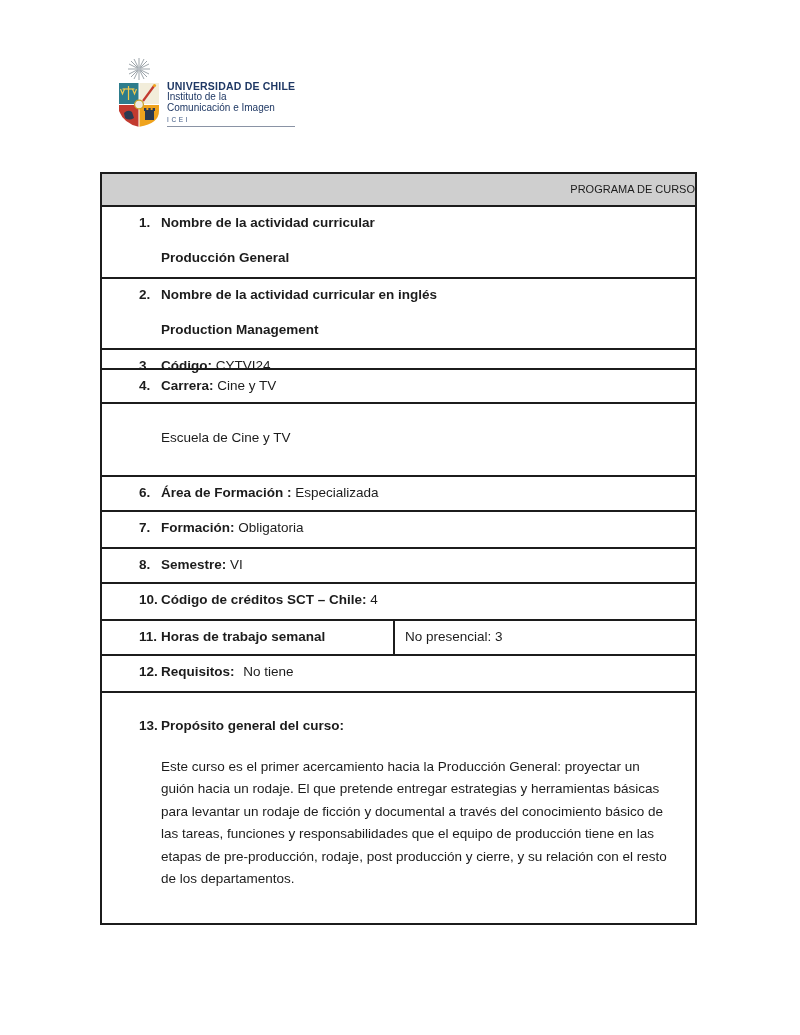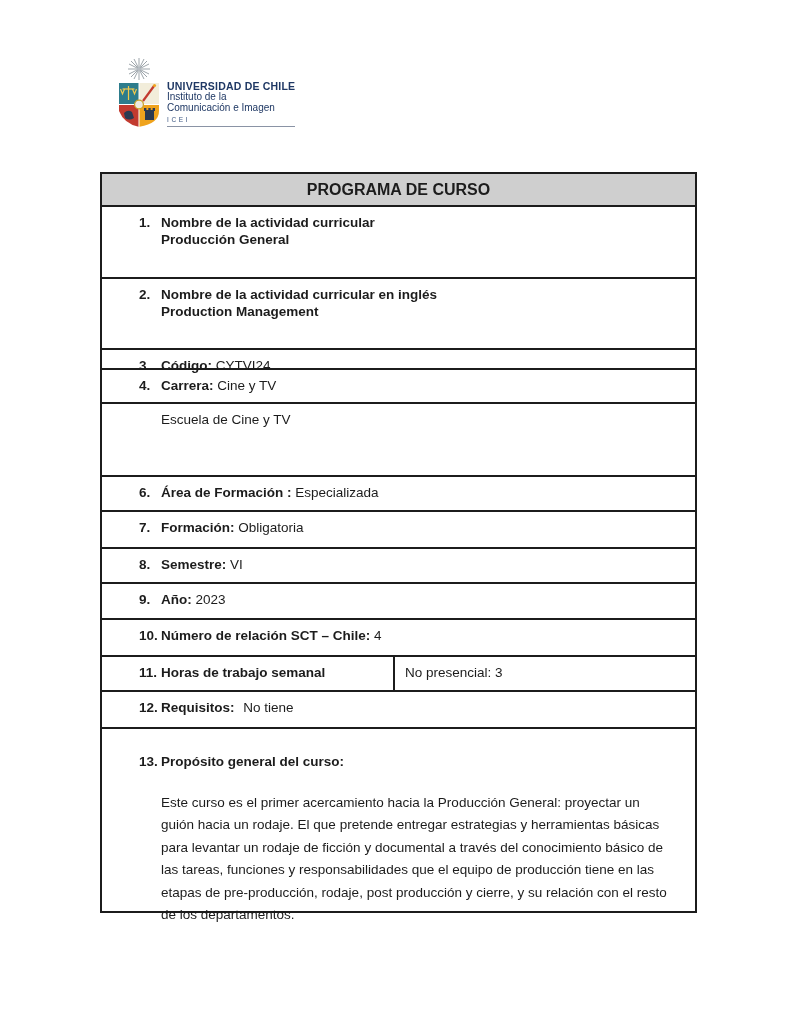--- a/index.html
+++ b/index.html
@@ -20,32 +20,32 @@
   .logo-acr  { font-size:6.5px; letter-spacing:2.6px; margin-top:2.5px; color:#3a5580; }
 
   
   .doc-table {
     position:absolute; left:100px; top:172px; width:597px;
     border:2px solid #1c1c1c; box-sizing:border-box;
     font-size:13.5px; line-height:17px;
   }
   .thead {
     box-sizing:border-box; height:31px; background:#CFCFCF;
-    text-align:center; font-weight:700; padding-top:7px; font-size:16px;
+    text-align:right; font-weight:400; padding-top:7px; font-size:11px;
   }
   .row { box-sizing:border-box; border-top:2px solid #1c1c1c; padding:7px 10px 11px 37px; }
   .bold { font-weight:700; }
   .num { display:inline-block; min-width:22px; font-weight:700; }
   .lbl { font-weight:700; }
   .val { font-weight:400; }
   .val-gap { margin-left:5px; }
-  .l2 { margin-left:22px; }
+  .l2 { margin-top:18px; margin-left:22px; }
   .h-r1{height:72px} .h-r2{height:71px} .h-r3{height:19px} .h-r4{height:34px}
   .h-r5{height:73px} .h-r6{height:35px} .h-r7{height:37px} .h-r8{height:35px}
-  .h-r9{height:36px} .h-r10{height:37px} .h-r12{height:37px} .h-r13{height:184px}
+  .h-r9{height:36px} .h-r10{height:37px} .h-r12{height:37px} .h-r13{height:232px}
 
   
   .row11 { box-sizing:border-box; border-top:2px solid #1c1c1c; height:35px; padding:0;
            display:grid; grid-template-columns:291px 152px 1fr; }
   .row11 .c1 { box-sizing:border-box; padding:7px 0 0 37px; }
   .row11 .c2, .row11 .c3 { box-sizing:border-box; border-left:2px solid #1c1c1c; padding:7px 0 0 10px; }
 
   
   .h-r13 { padding-top:24px; }
   .para { font-weight:400; margin:22px 0 0 22px; width:514px; line-height:22.4px; }
@@ -138,26 +138,23 @@
     </div>
 
     <div class="row h-r7">
       <span class="num">7.</span><span class="lbl">Formación:</span> <span class="val">Obligatoria</span>
     </div>
 
     <div class="row h-r8">
       <span class="num">8.</span><span class="lbl">Semestre:</span> <span class="val">VI</span>
     </div>
 
-    <div class="row h-r9">
-      <span class="num">9.</span><span class="lbl">Año:</span> <span class="val">2023</span>
-    </div>
 
     <div class="row h-r10">
-      <span class="num">10.</span><span class="lbl">Número de relación SCT – Chile:</span> <span class="val">4</span>
+      <span class="num">10.</span><span class="lbl">Código de créditos SCT – Chile:</span> <span class="val">4</span>
     </div>
 
     <div class="row11">
       <div class="c1"><span class="num">11.</span><span class="lbl">Horas de trabajo semanal</span></div>
       <div class="c3 val">No presencial: 3</div>
     </div>
 
     <div class="row h-r12">
       <span class="num">12.</span><span class="lbl">Requisitos:</span> <span class="val val-gap">No tiene</span>
     </div>

